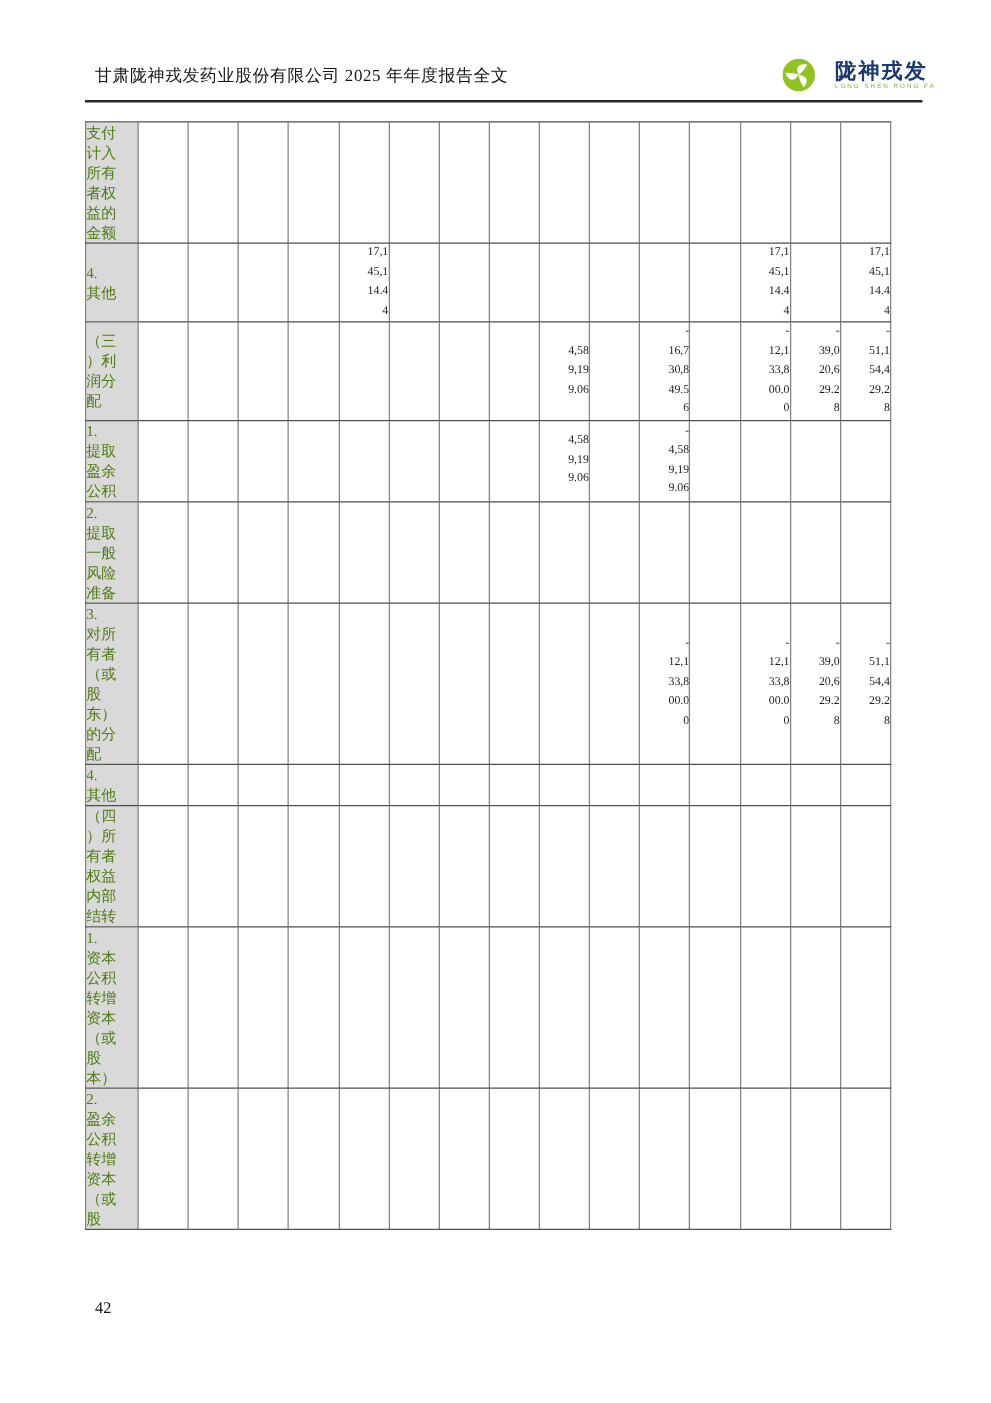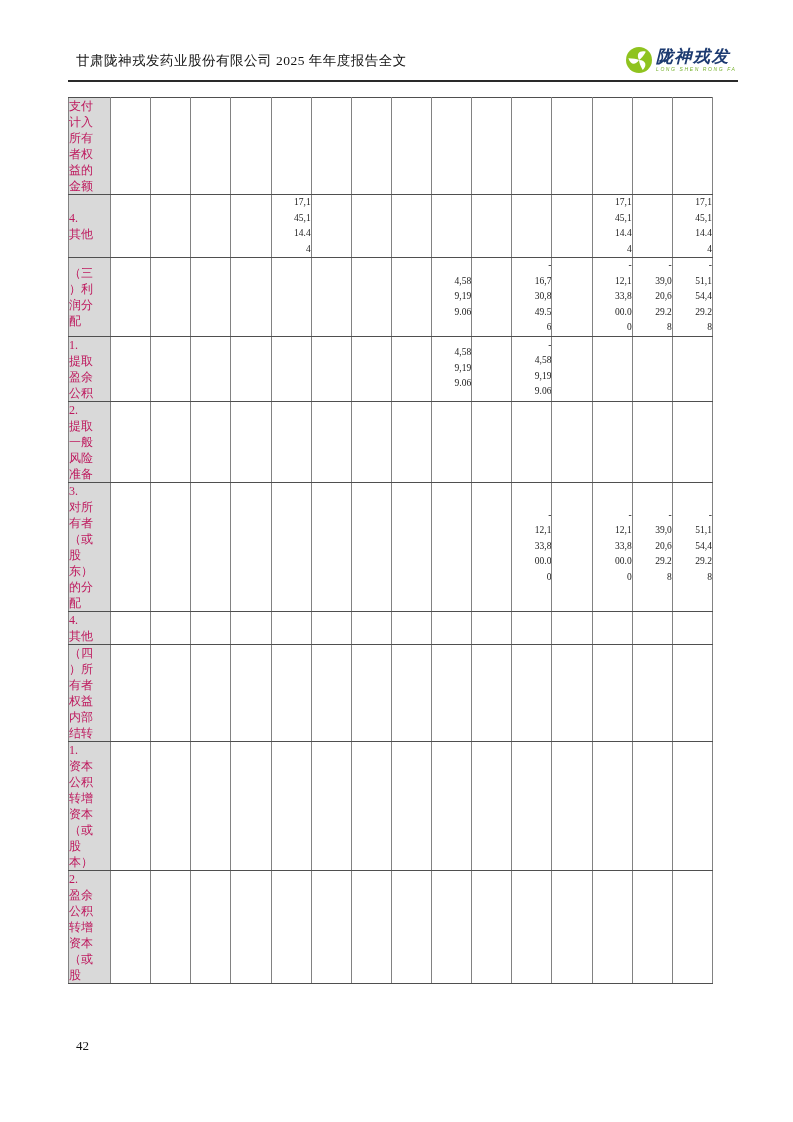--- a/index.html
+++ b/index.html
@@ -18,21 +18,21 @@
     position:absolute;left:76px;top:52px;
     font-size:13.5px;letter-spacing:0.5px;color:#141414;
     white-space:nowrap;
   }
   .header-rule{
     position:absolute;left:68px;top:80px;width:670px;height:2px;
     background:#2a2a2a;
   }
   .logo{
     position:absolute;left:626px;top:47px;
-    display:flex;align-items:center;gap:4px;font-style:italic;
+    display:flex;align-items:center;gap:16px;
   }
   .logo-icon{width:26px;height:26px;flex:0 0 auto;}
   .logo-textblock{display:flex;flex-direction:column;line-height:1;}
   .logo-name{
     font-size:17px;font-weight:bold;color:#1c3a70;
     letter-spacing:1.5px;white-space:nowrap;
   }
   .logo-subtitle{
     font-size:5px;color:#76b12c;letter-spacing:1.6px;
     margin-top:2px;white-space:nowrap;
@@ -52,21 +52,21 @@
     vertical-align:middle;
     padding:0;
     overflow:hidden;
   }
   td.lbl{
     background:#d9d9d9;
     font-size:12px;line-height:16px;
     white-space:pre-line;
     text-align:left;
     padding:2px 1px 2px 4px;
-    color:#be185d;
+    color:#4d7c0f;
   }
   td.val{padding:2px 5px 2px 1px;margin-top:36px;}
   .num-line{
     font-size:9.5px;line-height:15.5px;
     text-align:right;
     color:#1c1c1c;
     font-family:"Liberation Serif","DejaVu Serif",serif;
     white-space:nowrap;
   }
   

